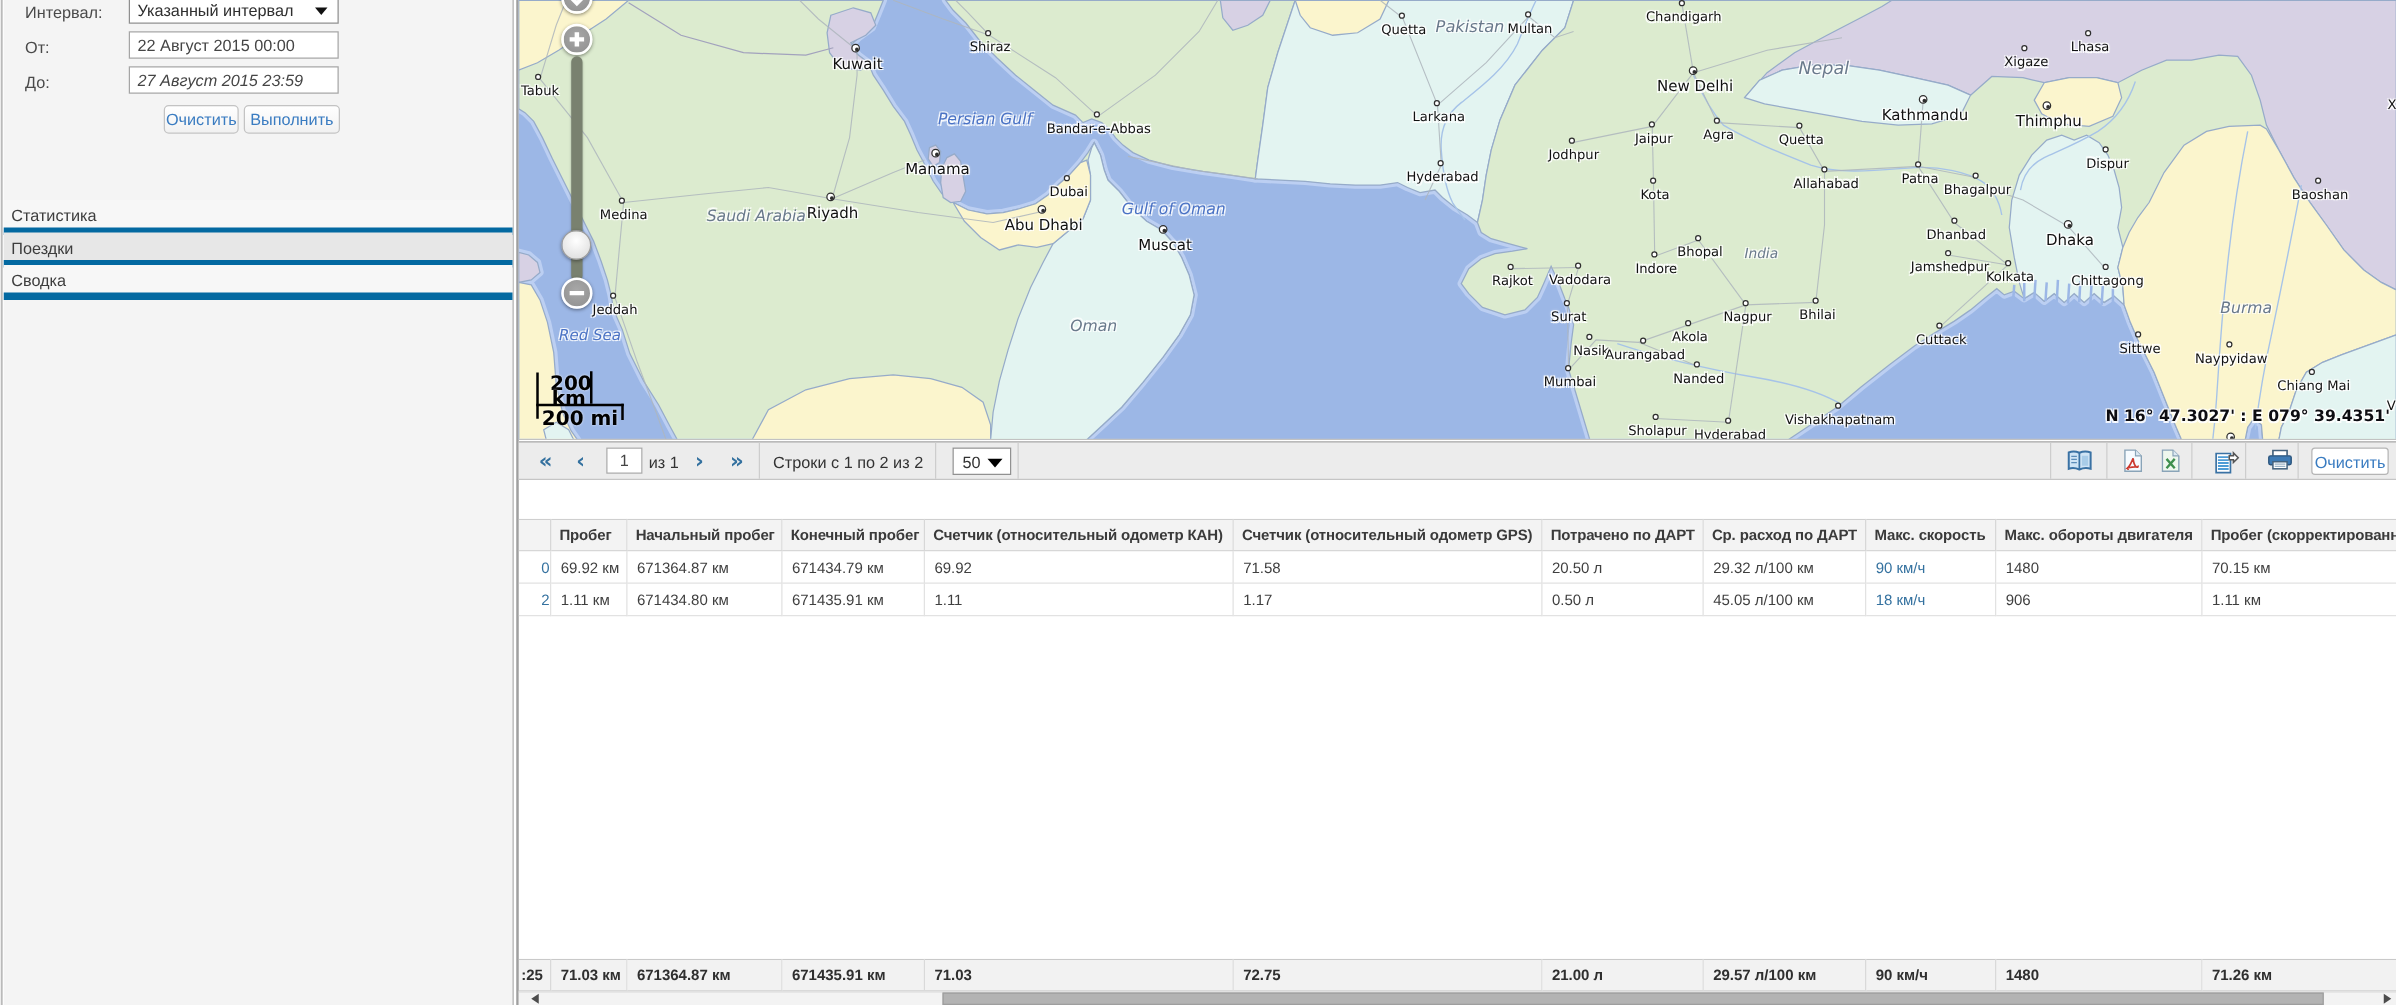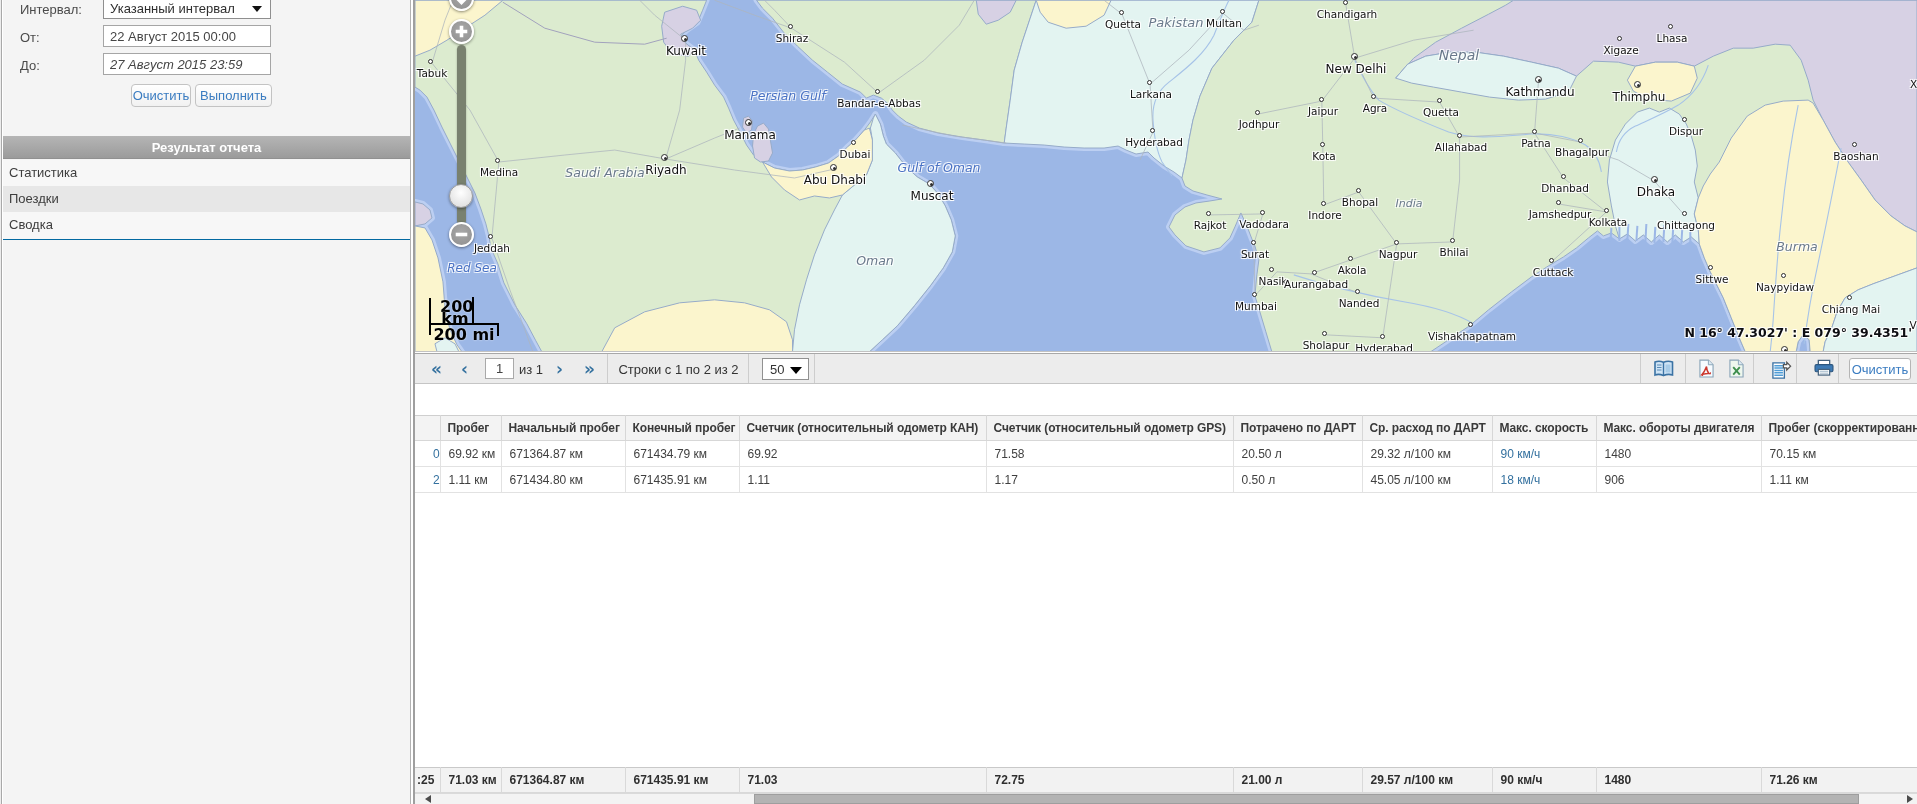--- a/index.html
+++ b/index.html
@@ -24,21 +24,21 @@
   .side-btn { position:absolute; height:23px; background:linear-gradient(#ffffff,#f1f1f1);
     border:1px solid #c3c3c3; border-radius:4px; color:var(--accent-blue); font-size:13px;
     text-align:center; font-family:"Liberation Sans", sans-serif; cursor:pointer; }
   .bar { position:absolute; left:0; width:100%; height:23px; text-align:center;
     font-size:13px; font-weight:bold; line-height:23px; }
   #templates-bar { top:112px; background:linear-gradient(#e3e3e3,#cfcfcf); color:#333;
     border-top:1px solid #c6c6c6; border-bottom:1px solid #bdbdbd; }
   #result-bar { top:136px; background:linear-gradient(#b5b5b5,#9b9b9b); color:#fff;
     border-bottom:1px solid #909090; }
   .side-item { position:absolute; left:0; width:100%; height:28px; line-height:25px;
-    font-size:13px; color:#3d3d3d; padding-left:6px; border-bottom:1px solid #0369a1;
+    font-size:13px; color:#3d3d3d; padding-left:6px; border-bottom:6px solid #0369a1;
     background:#f7f7f7; cursor:pointer; }
   .side-item.active { background:#e7e7e7; }
 
   
   #main { position:absolute; left:413px; top:0; width:1504px; height:804px;
     border-left:2px solid #9f9f9f; background:#fff; }
 
   
   #map { position:absolute; left:0; top:0; width:1502px; height:352px; overflow:hidden;
     background:var(--map-water); border-bottom:1px solid #c2c2c2; cursor:default; }
@@ -149,21 +149,20 @@
       <span style="line-height:22px;">Указанный интервал</span>
       <span class="sel-arrow"></span>
     </div>
     <div class="form-label" style="top:30px;">От:</div>
     <input class="field" style="top: 25px;" value="22 Август 2015 00:00">
     <div class="form-label" style="top:58px;">До:</div>
     <input class="field" style="top: 53px; font-style: italic;" value="27 Август 2015 23:59">
     <button class="side-btn" style="left:128px; top:84px; width:60px;">Очистить</button>
     <button class="side-btn" style="left:192px; top:84px; width:77px;">Выполнить</button>
 
-    <div class="bar" id="result-bar">Результат отчета</div>
     <div id="side-items">
         <div class="side-item" style="top: 160px;">Статистика</div>
         <div class="side-item active" style="top: 186px;">Поездки</div>
         <div class="side-item" style="top: 212px;">Сводка</div>
       </div>
   </aside>
 
   <div id="main">
 
     <div id="map">

